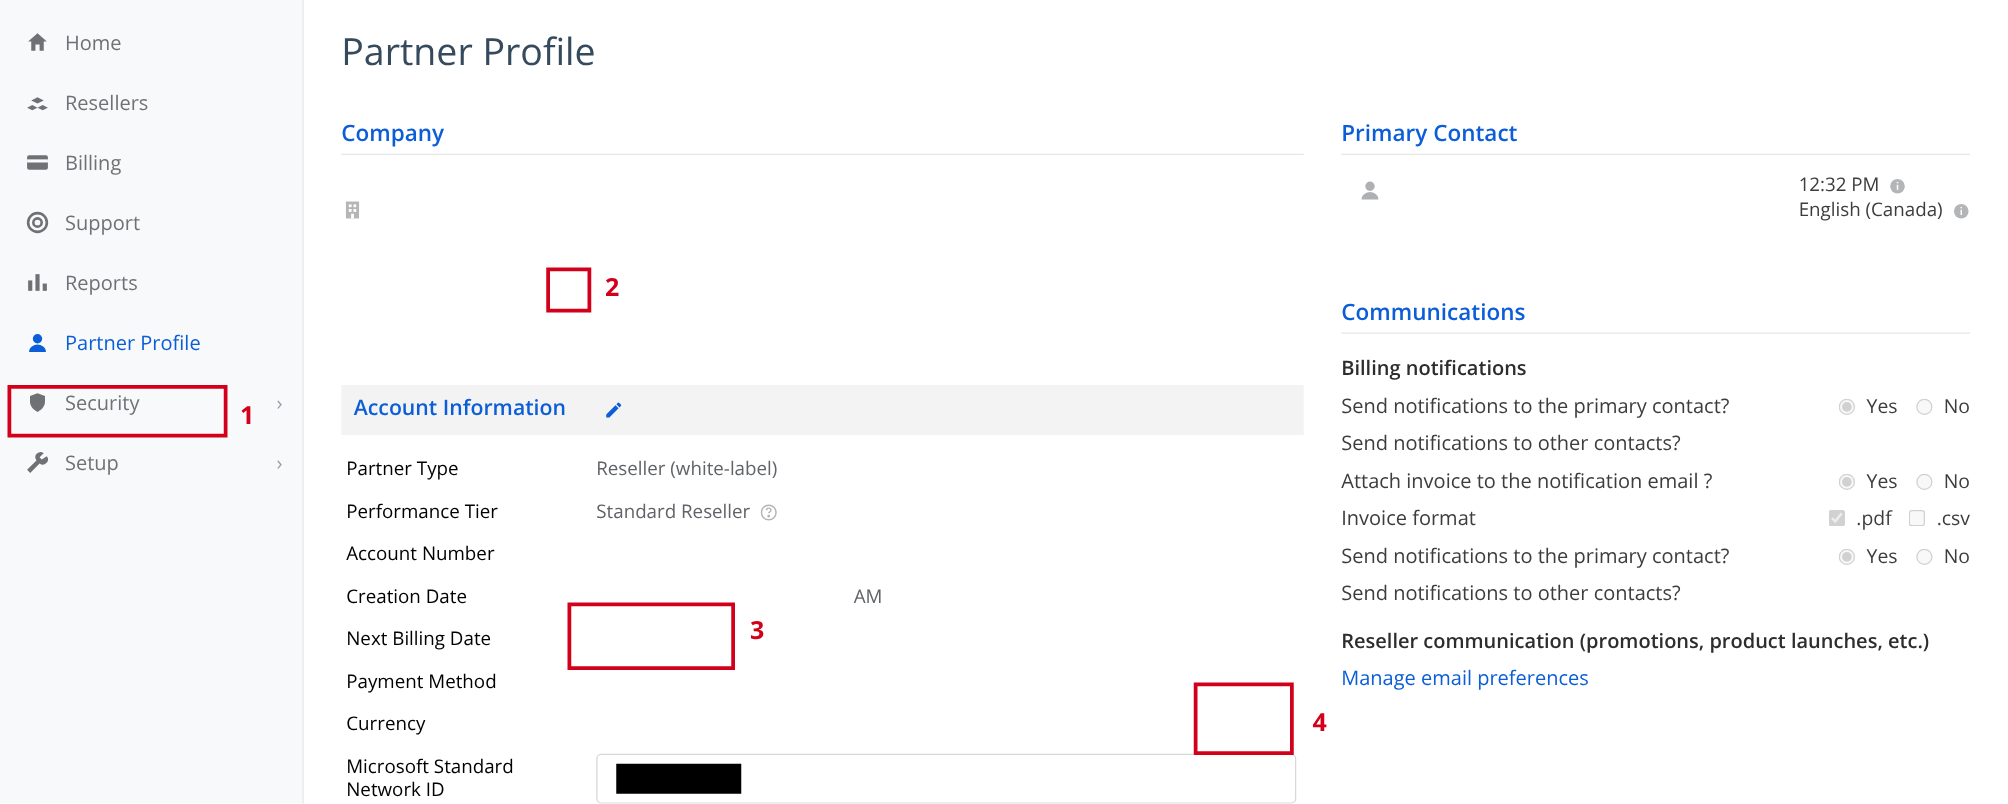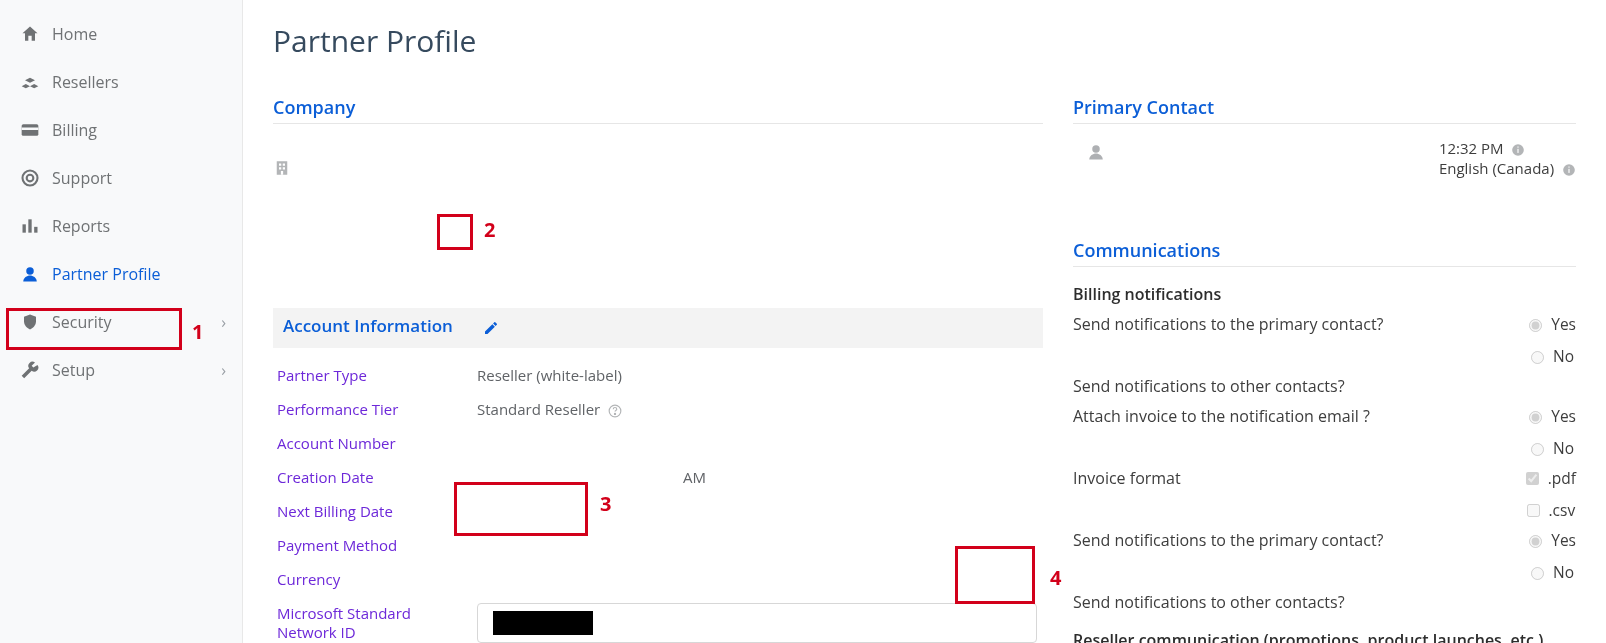--- a/index.html
+++ b/index.html
@@ -73,41 +73,41 @@
   }
   .account-header .title { color:#0b5ed7; font-weight:600; font-size:17px; }
   .edit-btn {
     width: 28px; height: 28px;
     display:inline-flex; align-items:center; justify-content:center;
     color:#0b5ed7;
     cursor:pointer;
   }
   table.kv { width: 100%; border-collapse: collapse; }
   table.kv td { padding: 7px 4px; vertical-align: middle; font-size:15px; color:#3d3d3d;}
-  table.kv td.k { width: 200px; color:#6d28d9; }
+  table.kv td.k { width: 200px; color:#000000; }
   table.kv td.v { color:#606367; }
   .mpn-input {
     width: 560px;
     height: 40px;
     border: 1px solid #d7d7d7;
     border-radius: 4px;
     padding: 4px 8px;
     font-size:15px;
   }
   .redact { background:#000; display:inline-block; width:100px; height:24px; vertical-align:middle; margin-left:4px;}
   
   .contact-row { display:flex; align-items:flex-start; gap:12px; }
   .contact-row .lefticon { color:#aeb0b3; margin-left:14px; margin-top:4px;}
   .contact-row .meta { margin-left:auto; color:#3d3d3d; font-size:15px;}
   .meta .info-icon { color:#b3b5b7; margin-left:4px;}
   .comm-block { margin-top:60px; }
   .comm-sub { font-weight:600; color:#2d2d2d; margin:16px 0 6px 0; font-size:16px;}
   .comm-row { display:flex; align-items:flex-start; margin:8px 0; font-size:16px; color:#3d3d3d;}
   .comm-row .q { flex:1; }
-  .opts { display:flex; align-items:center; gap:10px; color:#3d3d3d;flex-direction:column;}
+  .opts { display:flex; align-items:center; gap:10px; color:#3d3d3d;}
   .opts label { display:flex; align-items:center; gap:6px; font-size:15.5px;}
   .opts input[type=radio], .opts input[type=checkbox] { accent-color:#0b5ed7; }
   .opts input[disabled] { accent-color:#9a9a9a; }
   .link { color:#0b5ed7; cursor:pointer; font-size:16px;}
   svg { display:block; }
 </style>
 </head>
 <body>
 
 <div class="layout">

